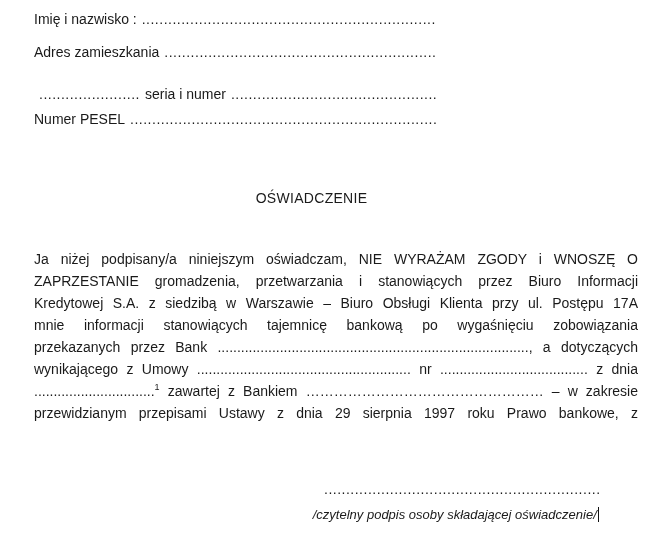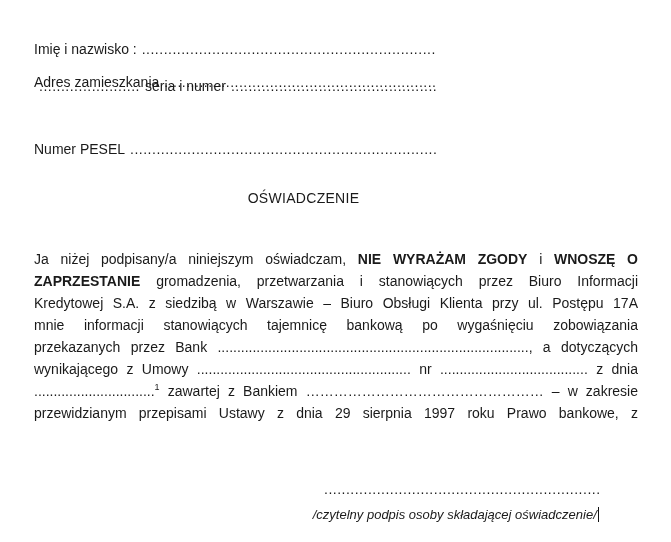--- a/index.html
+++ b/index.html
@@ -11,43 +11,43 @@
     -webkit-font-smoothing: antialiased;
   }
   .doc { position: relative; width: 671px; height: 542px; background: #ffffff; overflow: hidden; }
 
   
   .frow {
     position: absolute; left: 34px; width: 403px; height: 22px;
     display: flex; align-items: baseline;
     font-size: 14px; line-height: 22px; white-space: nowrap;
   }
-  .frow .lbl { flex: 0 0 auto; margin-top: 30px; }
+  .frow .lbl { flex: 0 0 auto; }
   .dotfill {
     flex: 1 1 auto; overflow: hidden; white-space: nowrap;
     margin-left: 5px; letter-spacing: 0.5px;
   }
   .dotfill.fixed { flex: 0 0 auto; width: 100px; }
-  .lbl2 { flex: 0 0 auto; margin-left: 6px; }
+  .lbl2 { flex: 0 0 auto; margin-left: 6px; margin-top: 8px; }
 
   
   .heading {
-    position: absolute; top: 187px; left: 0; width: 607px;
+    position: absolute; top: 187px; left: 8px; width: 607px;
     text-align: center; font-size: 14px; line-height: 22px;
     letter-spacing: 0.3px;
   }
 
   
   .para { position: absolute; left: 34px; top: 248px; width: 604px; font-size: 14px; }
   .pline {
     height: 22px; line-height: 22px; overflow: hidden;
     text-align: justify; text-align-last: left; white-space: normal;
   }
   .pline.just { text-align-last: justify; }
-  .pline .b { font-weight: bold; }
+  .pline .b { font-weight: normal; }
   .pline .sup { vertical-align: super; font-size: 9px; line-height: 0; }
 
   
   .sig-dots {
     position: absolute; left: 324px; top: 478px; width: 277px; height: 22px;
     overflow: hidden; white-space: nowrap;
     font-size: 14px; line-height: 22px; letter-spacing: 0.5px;
   }
   .sig-caption {
     position: absolute; left: 296px; top: 505px; width: 320px;

